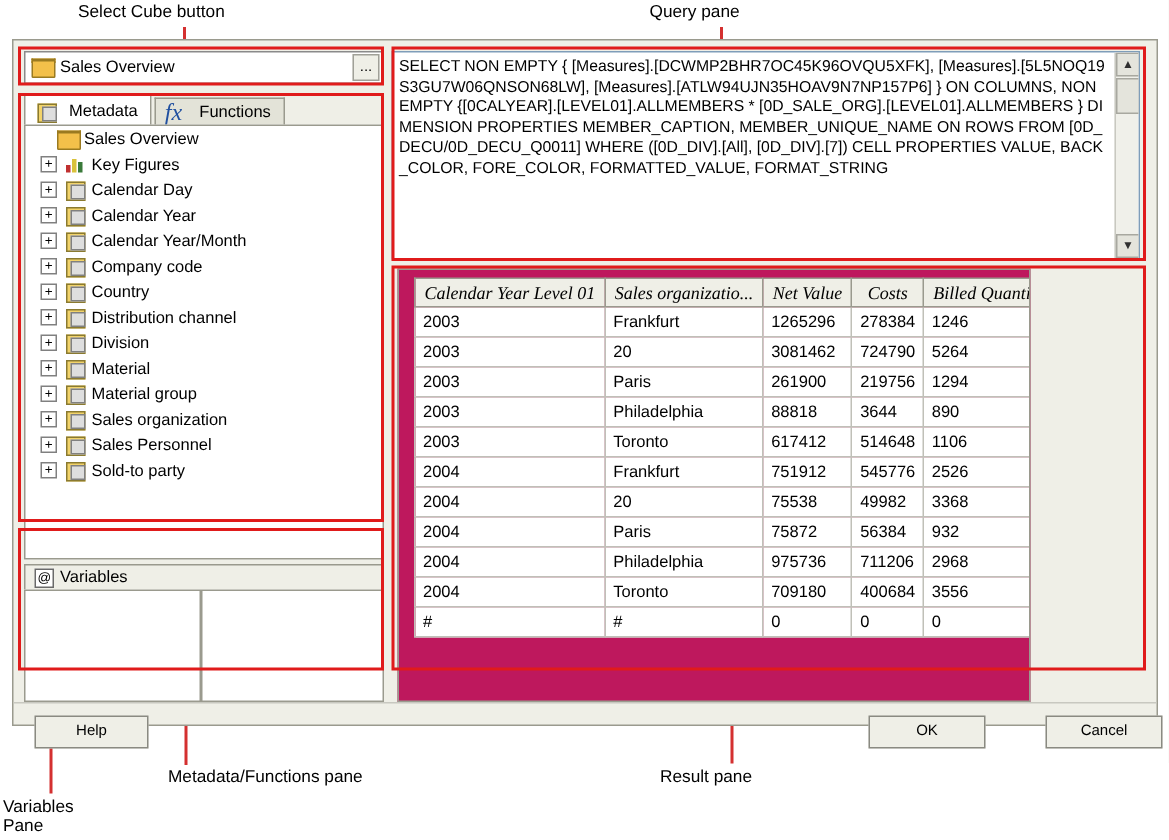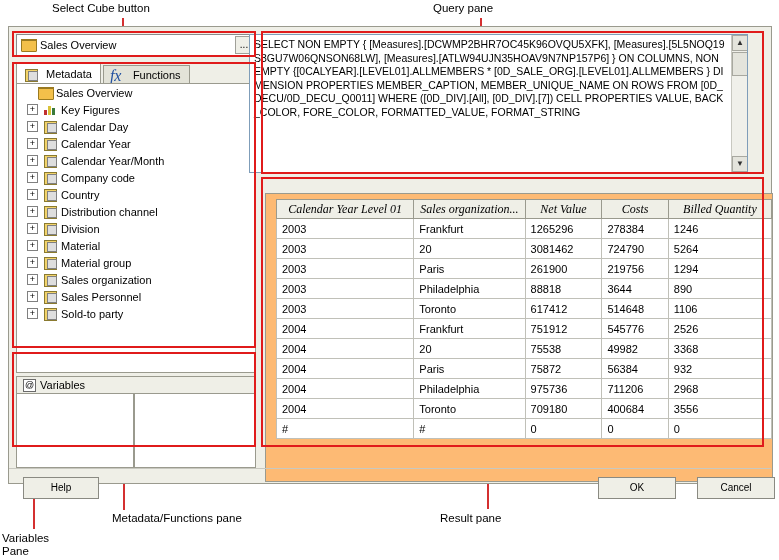--- a/index.html
+++ b/index.html
@@ -242,21 +242,21 @@
     background: #ffffff;
     font-size: 9px;
     line-height: 11px;
     text-align: center;
     box-sizing: border-box;
   }
 
   
   #query-pane {
     position: absolute;
-    left: 240px;
+    left: 252px;
     top: 7px;
     width: 499px;
     height: 139px;
     background: #ffffff;
     border: 1px solid #7f9db9;
     box-sizing: border-box;
     overflow: hidden;
   }
   #query-text {
     position: absolute;
@@ -297,27 +297,26 @@
     background: #e4e4dc;
     border: 1px solid #a8a8a0;
     box-sizing: border-box;
   }
 
   
   #result-pane {
     position: absolute;
     left: 256px;
     top: 152px;
-    width: 508px;
+    width: 422px;
     height: 289px;
-    background: #fdba74;
+    background: #be185d;
     border: 1px solid #9a9a8e;
     box-sizing: border-box;
     overflow: hidden;
-    margin-top: 14px;
   }
   table.grid {
     border-collapse: collapse;
     margin: 5px 0 0 10px;
     font-size: 11px;
   }
   table.grid th {
     font-weight: normal;
     font-style: italic;
     font-family: "Liberation Serif", serif;
@@ -348,21 +347,21 @@
     height: 22px;
     background: #efefe7;
     border: 1px solid #8a8a82;
     box-sizing: border-box;
     font-size: 10px;
     text-align: center;
     line-height: 20px;
     color: #000;
   }
   #btn-help { left: 14px; top: 450px; width: 76px; }
-  #btn-ok { left: 589px; top: 450px; width: 78px; }
+  #btn-ok { left: 570px; top: 450px; width: 78px; }
   #btn-cancel { left: 676px; top: 450px; width: 78px; margin-left: 12px; }
 
   #sep {
     position: absolute;
     left: 0; top: 441px;
     width: 100%;
     height: 1px;
     background: #c8c8c0;
   }
 </style>
@@ -544,21 +543,21 @@
       <div class="thumb" style="top:17px; height:24px;"></div>
       <div class="arrow down">▼</div>
     </div>
   </div>
 
   <div id="result-pane">
     <table class="grid">
       <thead>
         <tr>
           <th style="width:128px">Calendar Year Level 01</th>
-          <th style="width:95px">Sales organization...</th>
+          <th style="width:95px">Sales organizatio...</th>
           <th style="width:70px">Net Value</th>
           <th style="width:60px">Costs</th>
           <th style="width:96px">Billed Quantity</th>
         </tr>
       </thead>
       <tbody>
         <tr>
           <td class="c0">2003</td>
           <td class="c1">Frankfurt</td>
           <td class="c2">1265296</td>

